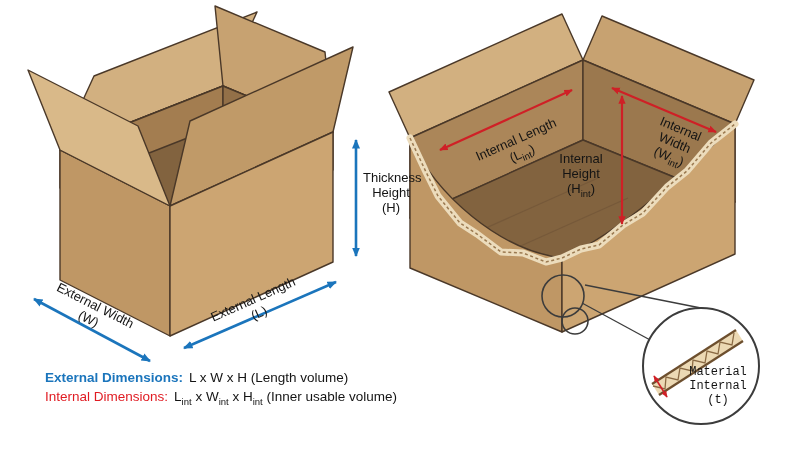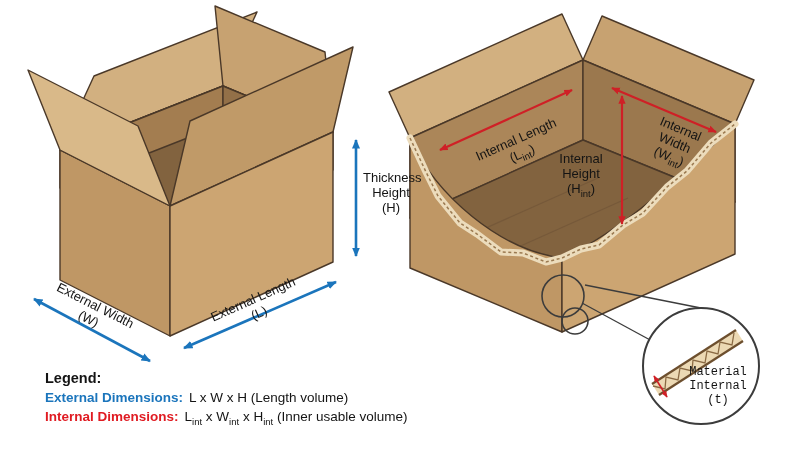--- a/index.html
+++ b/index.html
@@ -46,21 +46,21 @@
   
   .lbl{position:absolute;color:var(--text);font-size:13px;line-height:15px;text-align:center;white-space:nowrap;}
   .lbl.sm{font-size:12px;line-height:14px;}
   sub{font-size:9.5px;}
 
   
   .legend{position:absolute;left:45px;top:370px;color:var(--text);}
   .legend-title{font-size:14.5px;font-weight:bold;margin-bottom:4px;}
   .legend-row{font-size:13.5px;margin-bottom:4px;}
   .legend-ext{color:var(--legend-blue);font-weight:bold;margin-right:6px;}
-  .legend-int{color:var(--legend-red);font-weight:bold;margin-right:6px;}
+  .legend-int{color:var(--legend-red);font-weight:normal;margin-right:6px;}
 </style>
 </head>
 <body>
 
 <div class="stage">
 
   <svg width="800" height="450" viewBox="0 0 800 450">
     <defs>
       <marker id="ah-blue" viewBox="0 0 10 10" refX="8.5" refY="5" markerWidth="10" markerHeight="10" markerUnits="userSpaceOnUse" orient="auto-start-reverse">
         <path d="M0,1 L9.5,5 L0,9 Z" class="mk-blue"></path>
@@ -158,21 +158,20 @@
     <div><span>(H</span><sub>int</sub><span>)</span></div>
   </div>
 
   <div class="lbl sm" style="left:678px;top:365px;width:80px;font-family:Liberation Mono, monospace;">
     <div>Material</div>
     <div>Internal</div>
     <div>(t)</div>
   </div>
 
   <div class="legend">
-    <div class="legend-title">Legend:</div>
     <div class="legend-row">
       <span class="legend-ext">External Dimensions:</span><span>L x W x H (Length volume)</span>
     </div>
     <div class="legend-row">
       <span class="legend-int">Internal Dimensions:</span><span><span>L</span><sub>int</sub><span> x W</span><sub>int</sub><span> x H</span><sub>int</sub><span> (Inner usable volume)</span></span>
     </div>
   </div>
 
 </div>
 

